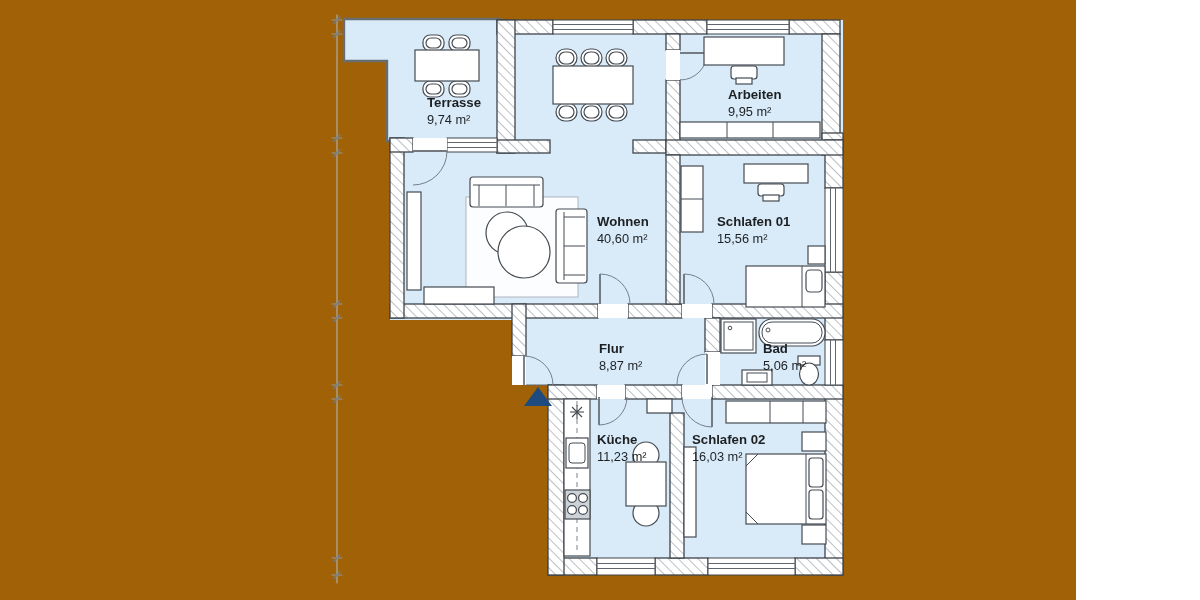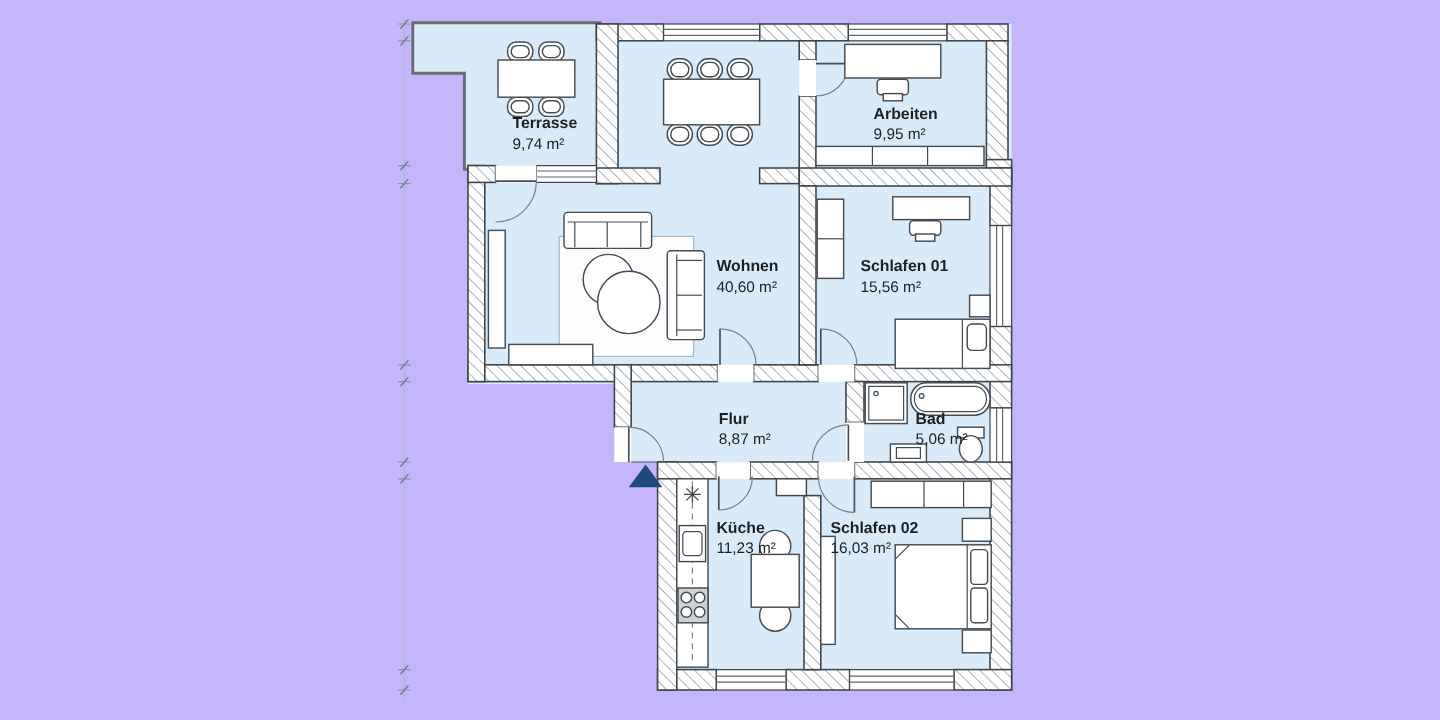--- a/index.html
+++ b/index.html
@@ -1,16 +1,16 @@
 <!DOCTYPE html>
 <html><head>
 <meta charset="utf-8">
 <style>
   html,body{margin:0;padding:0;background:#ffffff;}
-  .stage{position:relative;width:1200px;height:600px;background:#c4b5fd;overflow:hidden;
+  .stage{position:relative;width:1076px;height:600px;background:#a16207;overflow:hidden;
          font-family:"Liberation Sans",sans-serif;}
   svg{position:absolute;left:0;top:0;}
   text{font-family:"Liberation Sans",sans-serif;fill:#1c2023;}
   .room-name{font-size:13.2px;font-weight:bold;}
   .room-area{font-size:12.8px;font-weight:normal;}
   .wall{fill:url(#hatch);stroke:#3e444b;stroke-width:1.3;}
   .win{fill:#ffffff;stroke:#3e444b;stroke-width:1;}
   .winline{stroke:#5f666d;stroke-width:1;}
   .opening{fill:#ffffff;stroke:none;}
   .leaf{stroke:#474d54;stroke-width:1.4;fill:none;}

